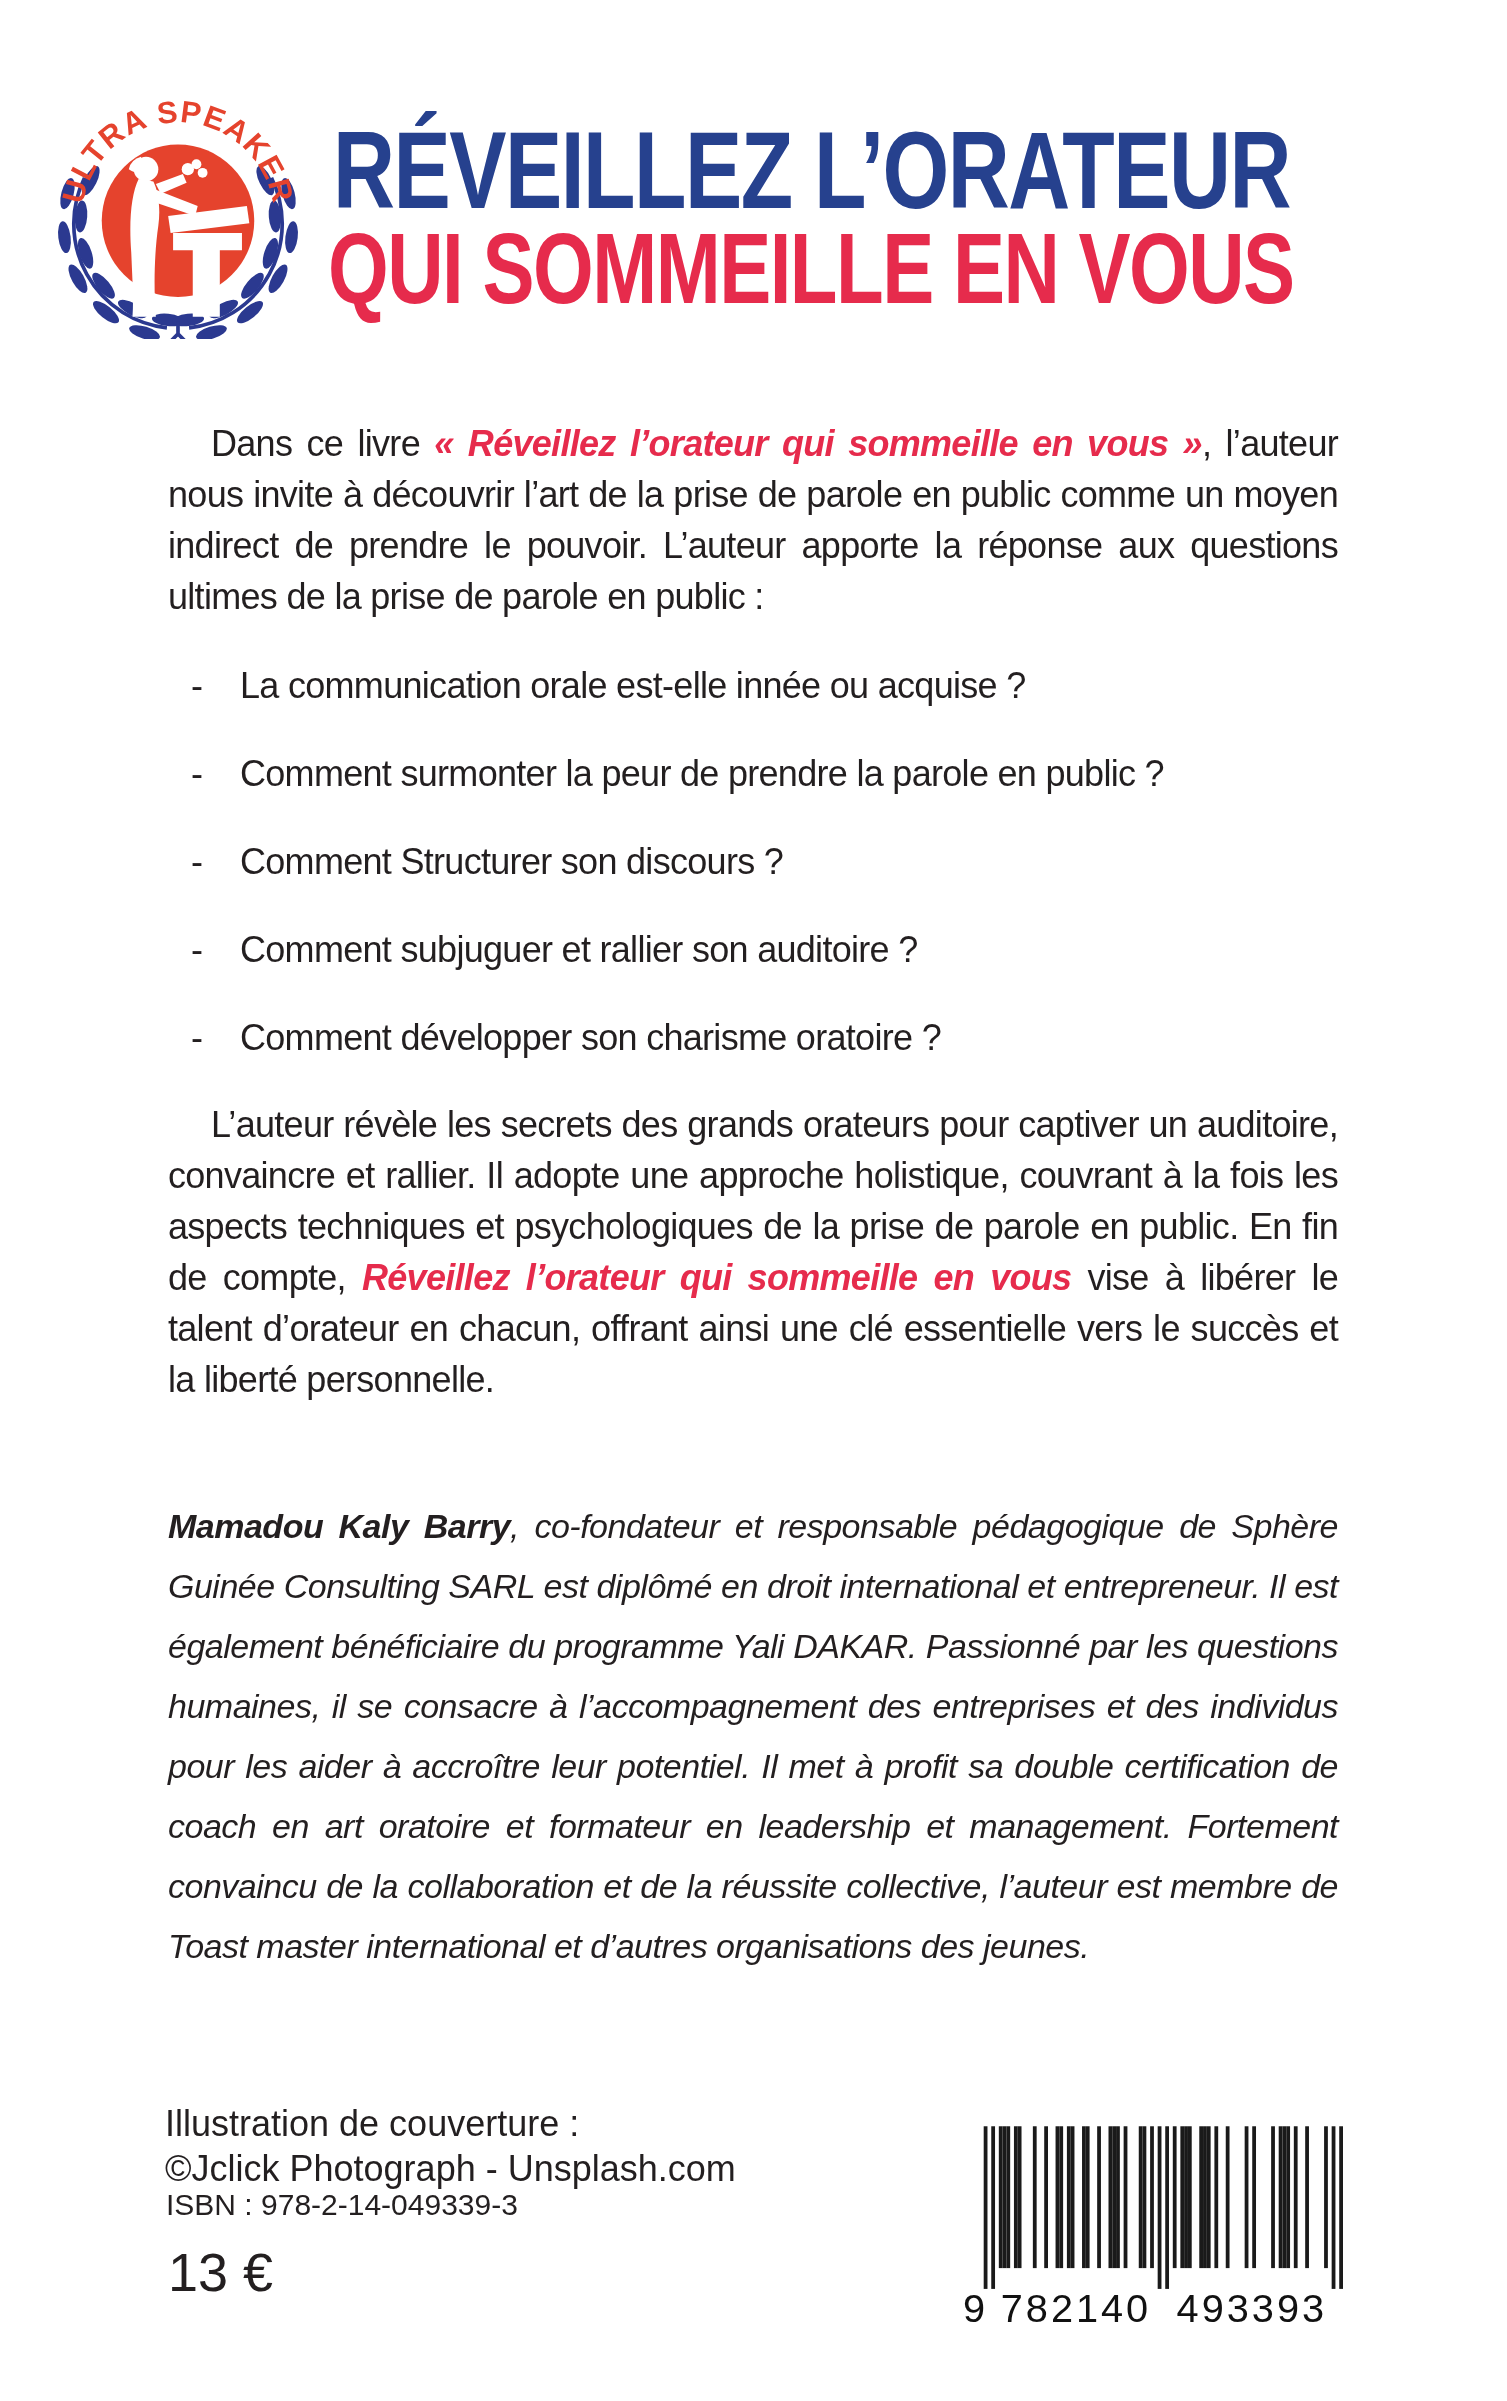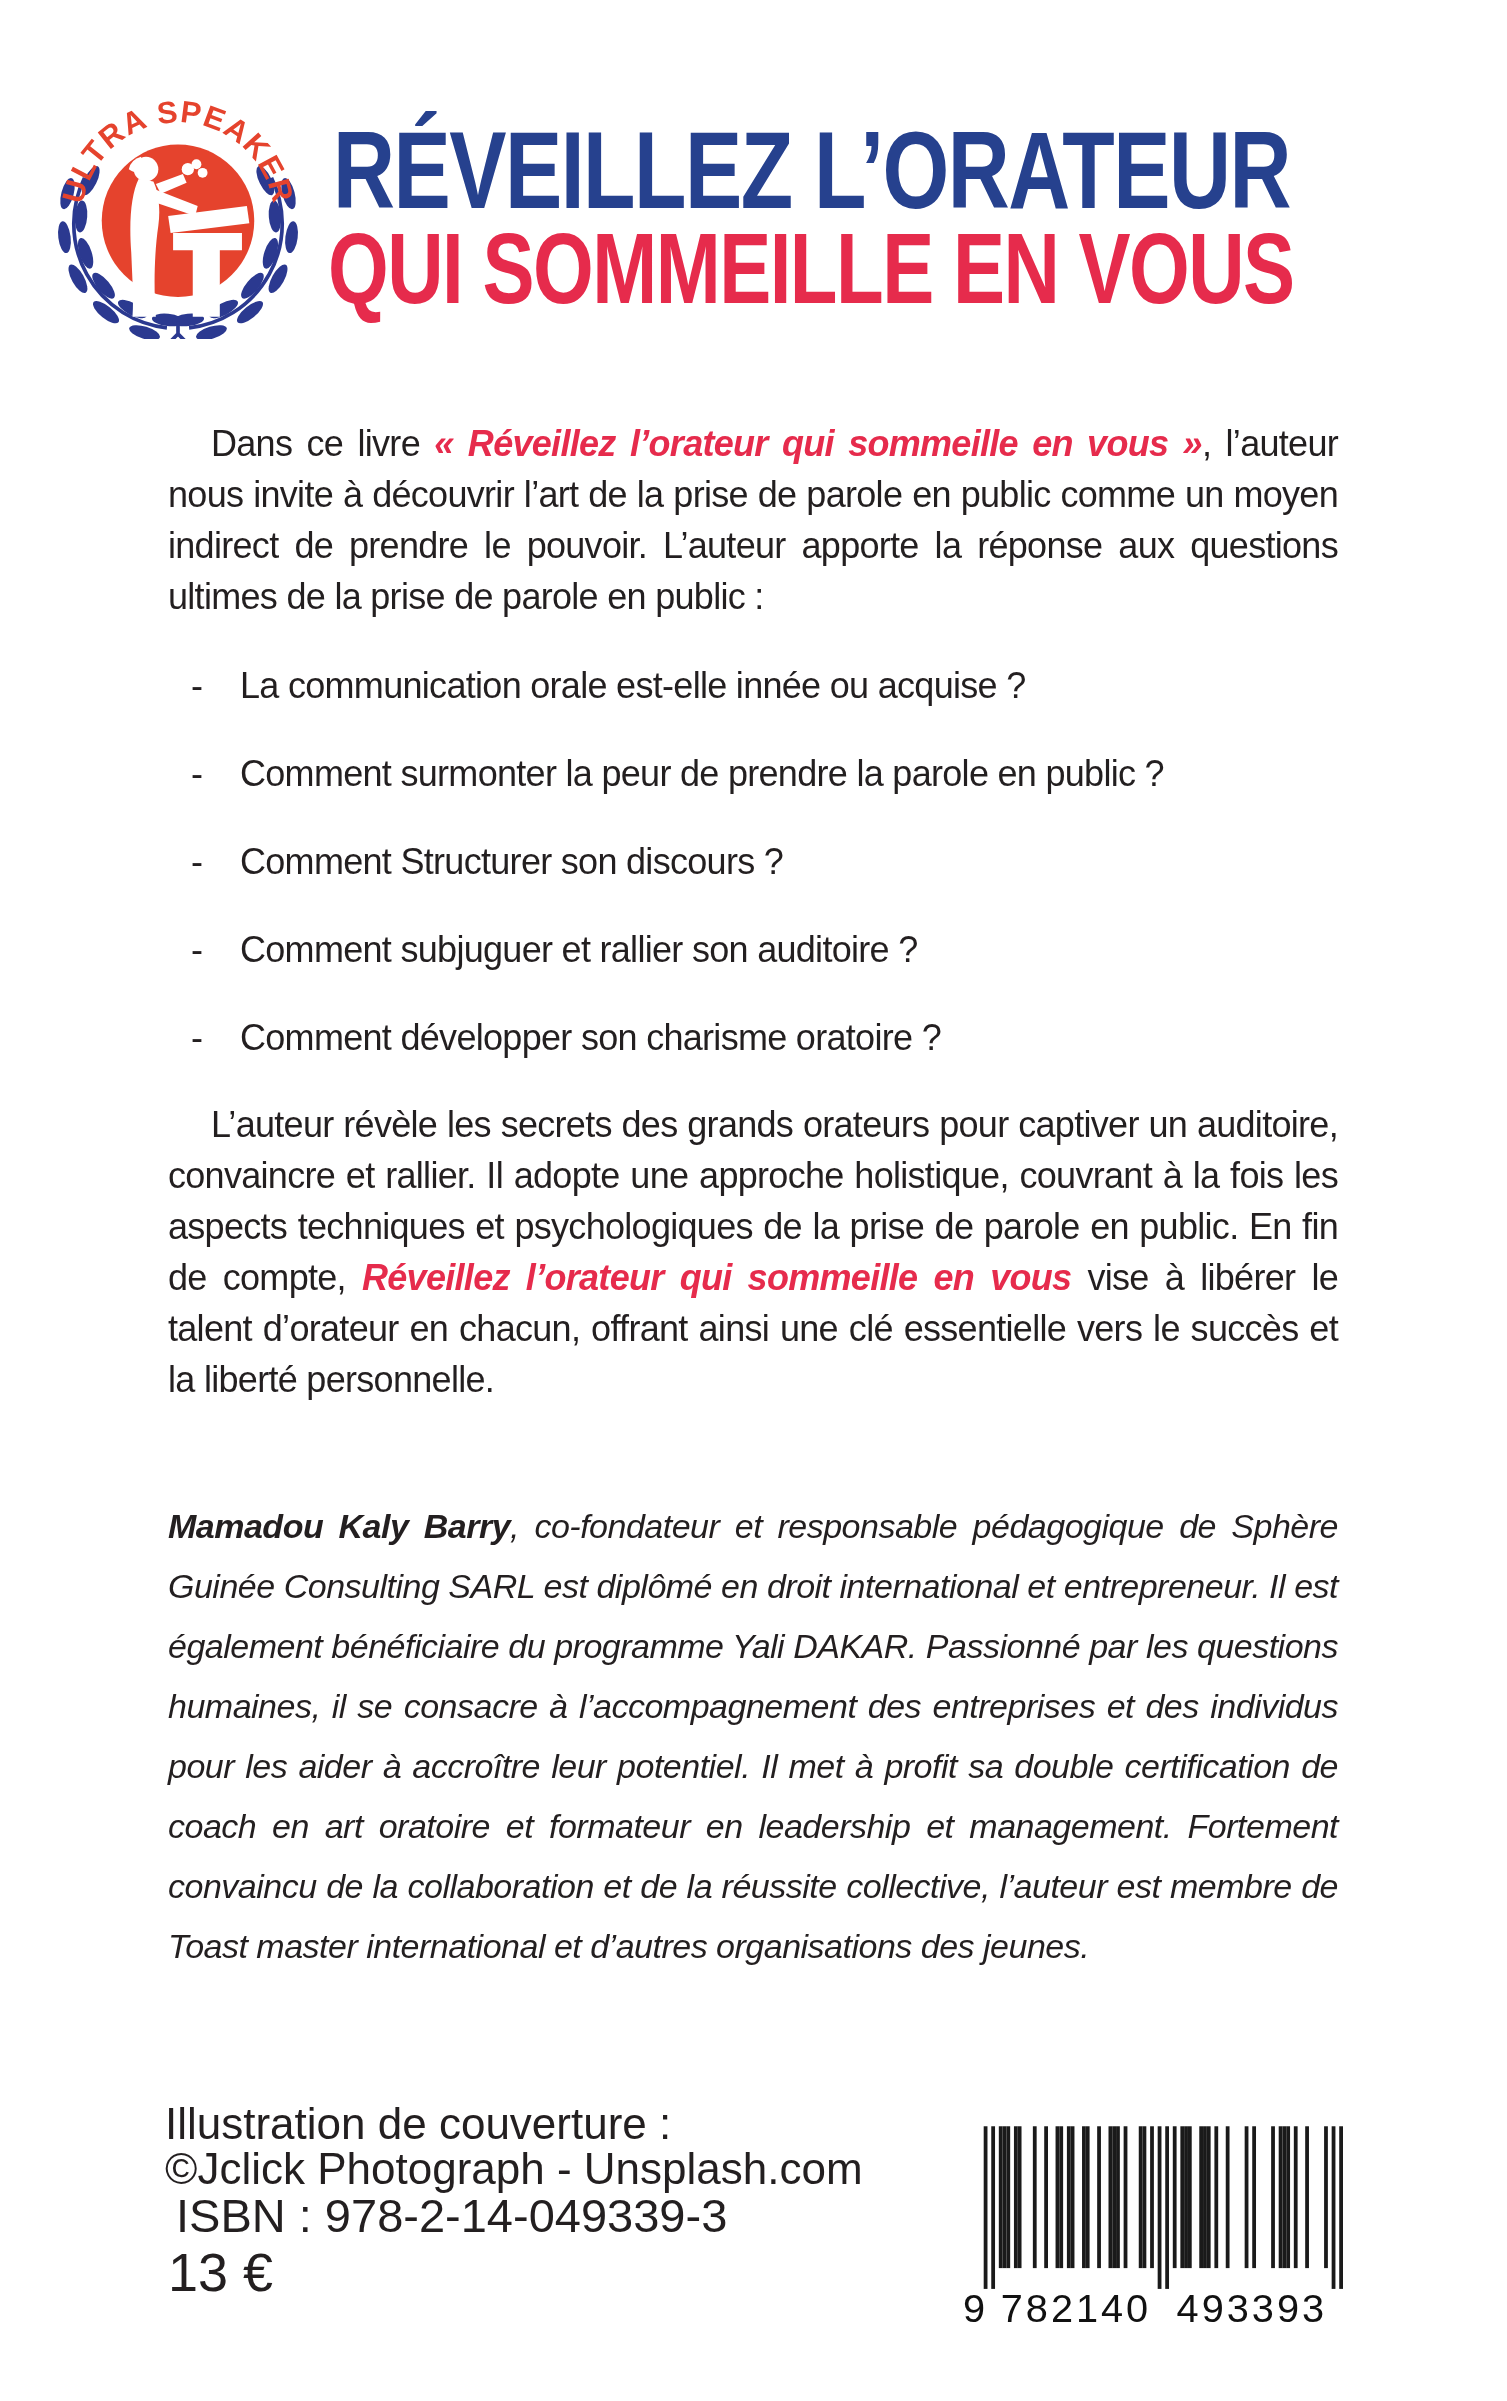--- a/index.html
+++ b/index.html
@@ -31,22 +31,22 @@
 
   .qlist{margin:0 0 36px 0;}
   .q-item{text-indent:23px;text-align:justify;margin-top:37px;}
   .q-marker{display:inline-block;width:49px;text-indent:0;}
   .p3{margin:0;}
 
   .bio{margin:91px 0 16px 0;font-style:italic;font-size:34px;line-height:60px;letter-spacing:-0.5px;
        text-align:justify;text-indent:0;}
 
   
-  .credit{position:absolute;left:165px;top:2101px;font-size:44px;line-height:45px;}
-  .isbn{position:absolute;left:176px;top:2188px;font-size:47px;}
+  .credit{position:absolute;left:165px;top:2101px;font-size:36px;line-height:45px;}
+  .isbn{position:absolute;left:166px;top:2188px;font-size:30px;}
   .price{position:absolute;left:168px;top:2241px;font-size:54px;}
   .barcode-svg{position:absolute;left:961px;top:2126px;width:382px;height:201px;}
   .bc-digit{font-family:"Liberation Sans",sans-serif;font-size:42px;fill:#111;}
 </style>
 </head>
 <body>
 
 <div class="page">
 
   <svg class="logo-svg" viewBox="0 0 200 212" aria-hidden="true">

